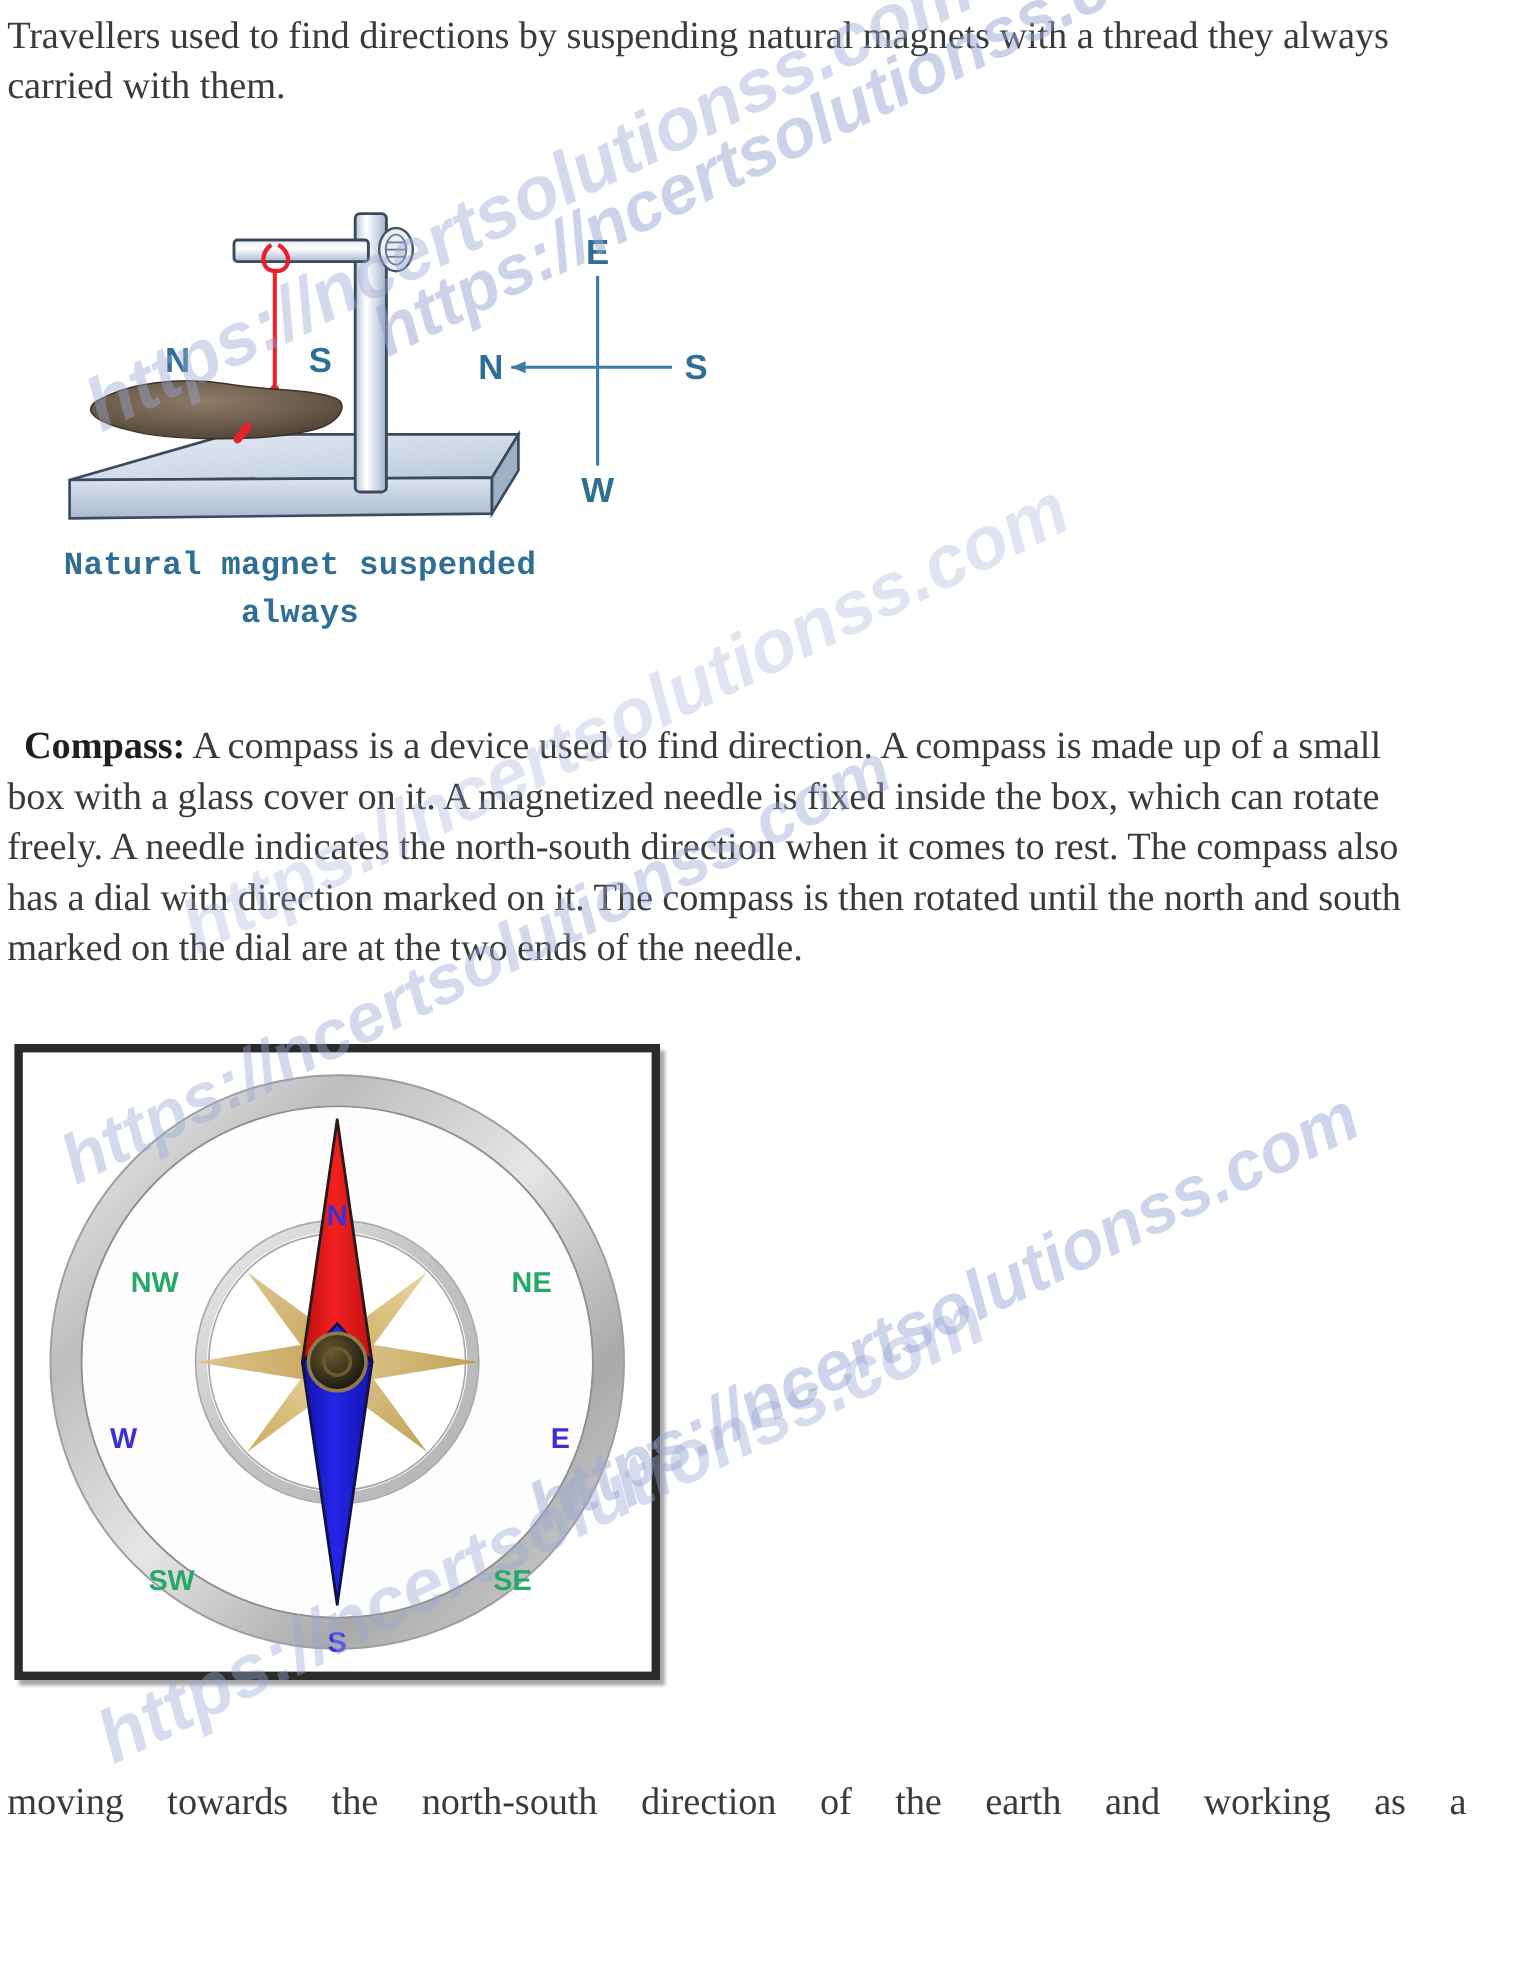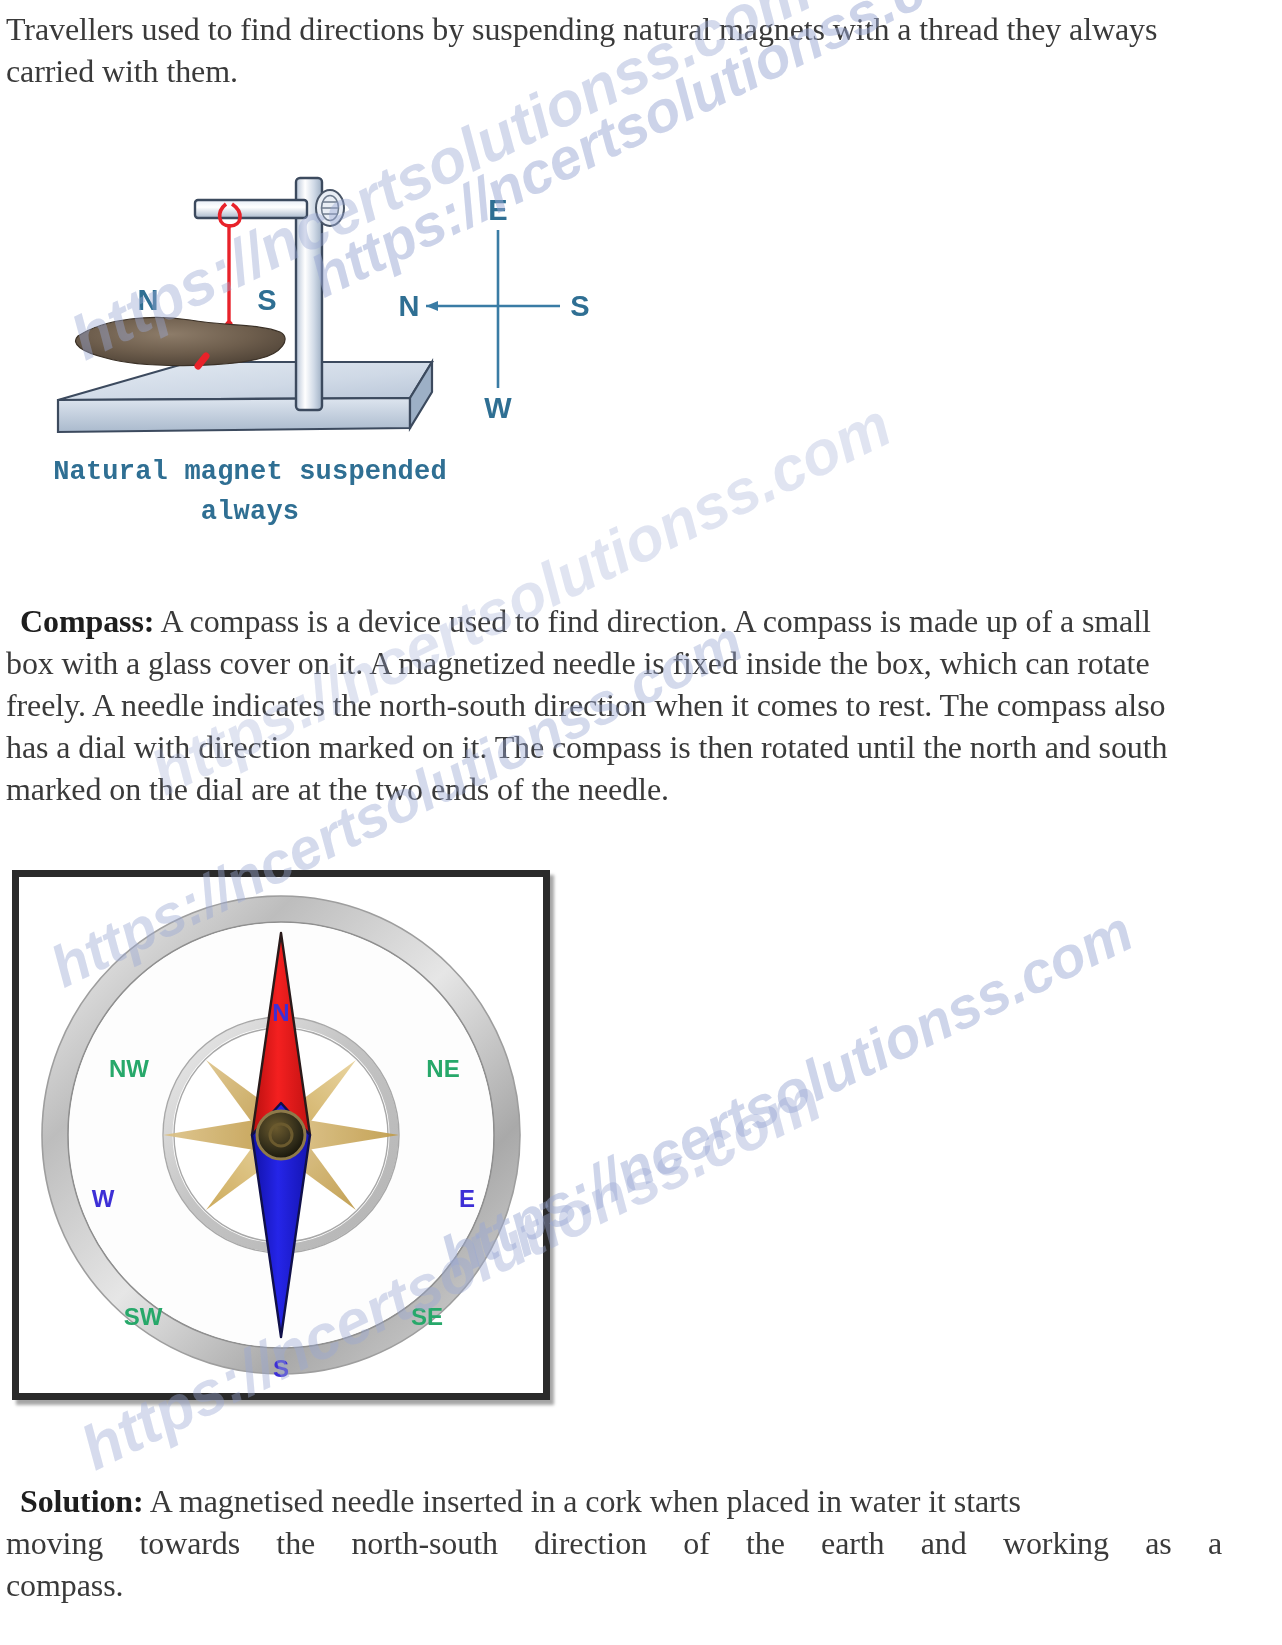--- a/index.html
+++ b/index.html
@@ -277,25 +277,23 @@
     <text x="448" y="330" text-anchor="middle" font-family="Liberation Sans, DejaVu Sans, sans-serif" font-size="24" font-weight="bold" fill="#3d2fd6">E</text>
     <text x="408" y="448" text-anchor="middle" font-family="Liberation Sans, DejaVu Sans, sans-serif" font-size="24" font-weight="bold" fill="#27a86a">SE</text>
     <text x="262" y="500" text-anchor="middle" font-family="Liberation Sans, DejaVu Sans, sans-serif" font-size="24" font-weight="bold" fill="#3d2fd6">S</text>
     <text x="124" y="448" text-anchor="middle" font-family="Liberation Sans, DejaVu Sans, sans-serif" font-size="24" font-weight="bold" fill="#27a86a">SW</text>
     <text x="84" y="330" text-anchor="middle" font-family="Liberation Sans, DejaVu Sans, sans-serif" font-size="24" font-weight="bold" fill="#3d2fd6">W</text>
     <text x="110" y="200" text-anchor="middle" font-family="Liberation Sans, DejaVu Sans, sans-serif" font-size="24" font-weight="bold" fill="#27a86a">NW</text>
   </svg>
 </div>
 
 <div class="para" id="solution-paragraph">
-  <span class="jline"><span class="lead">Solution:</span><span> A magnetised needle inserted in a cork when placed in water it starts</span></span>
   <span class="jline" style="display:flex;justify-content:center;">
       <span style="width:100%;text-align:justify;text-align-last:justify;">moving towards the north-south direction of the earth and working as a</span>
     </span>
-  <span class="jline">compass.</span>
 </div>
 
 <div class="watermark" id="watermark-1">https://ncertsolutionss.com</div>
 <div class="watermark" id="watermark-2">https://ncertsolutionss.com</div>
 <div class="watermark" id="watermark-3">https://ncertsolutionss.com</div>
 <div class="watermark" id="watermark-4">https://ncertsolutionss.com</div>
 <div class="watermark" id="watermark-5">https://ncertsolutionss.com</div>
 <div class="watermark" id="watermark-6">https://ncertsolutionss.com</div>
 
 </body></html>

